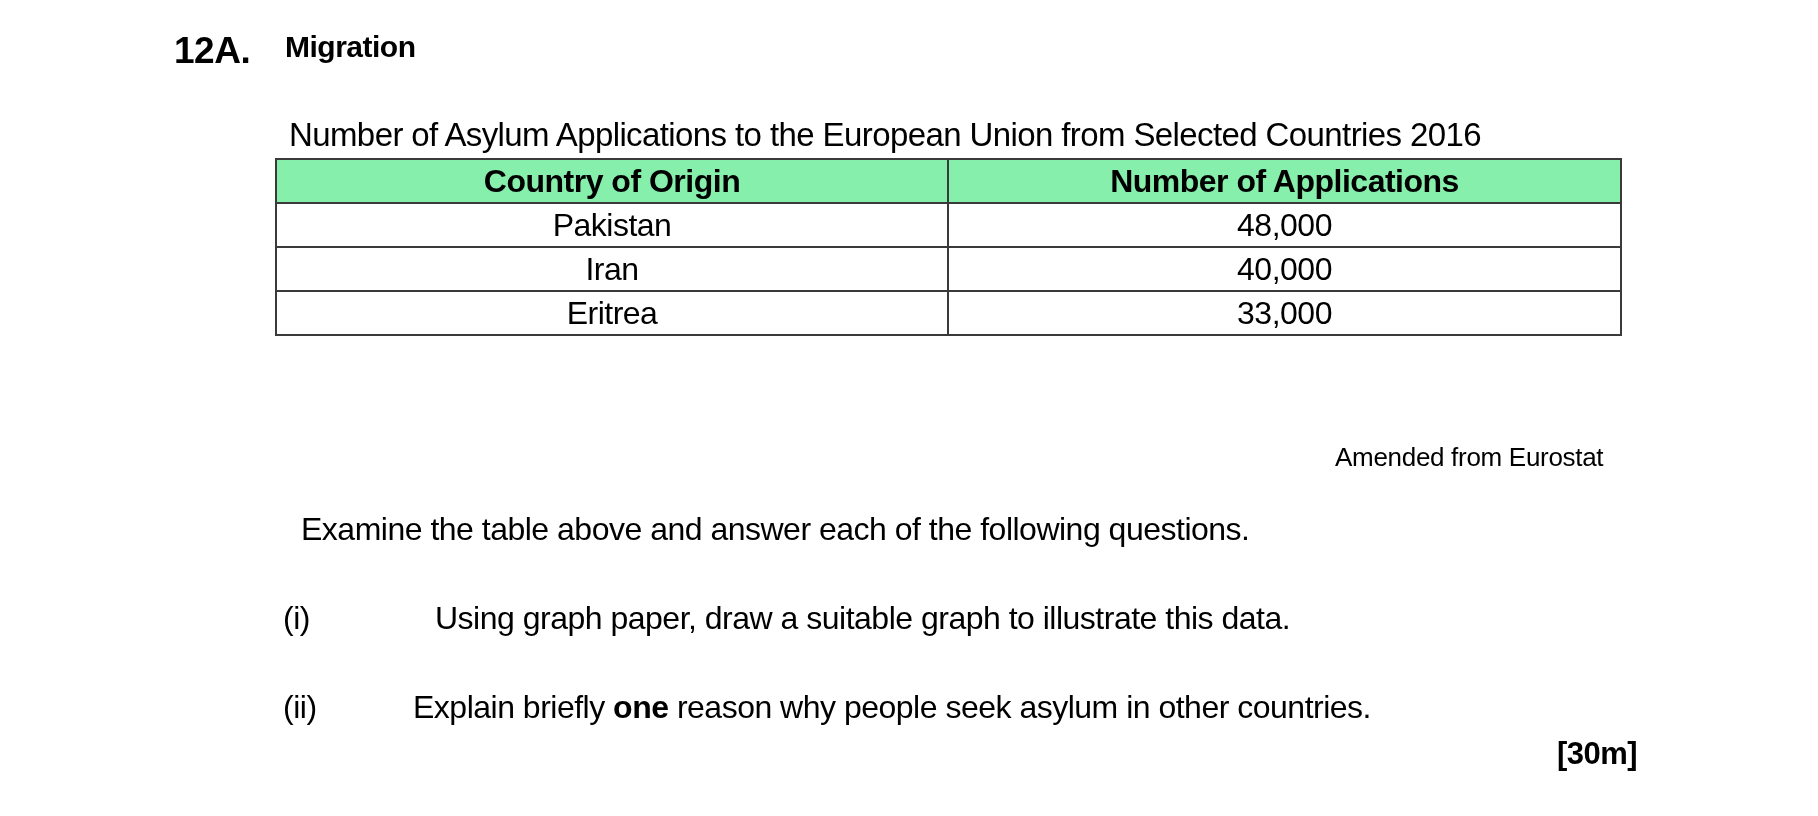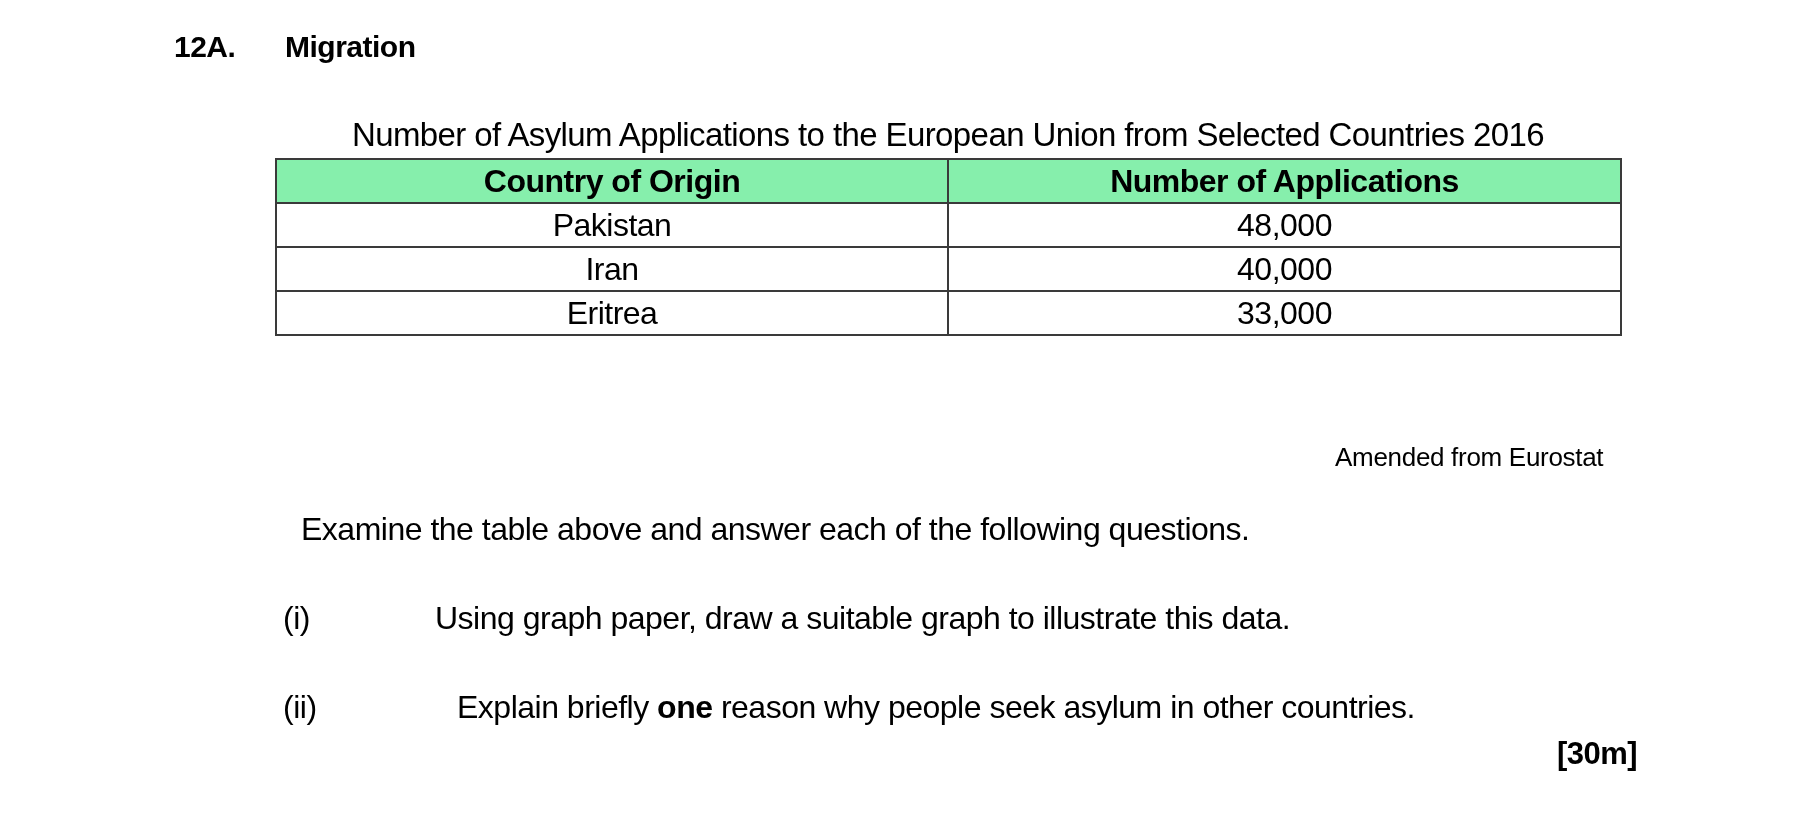--- a/index.html
+++ b/index.html
@@ -1,21 +1,21 @@
 <!DOCTYPE html>
 <html><head>
 <meta charset="utf-8">
 <style>
   html, body { margin:0; padding:0; background:#ffffff; }
   body { width:1818px; height:816px; position:relative; overflow:hidden;
          font-family:"Liberation Sans", "DejaVu Sans", sans-serif; color:#000; }
   .abs { position:absolute; white-space:nowrap; }
-  .q-num { left:174px; top:30px; font-size:30px; font-weight:bold; letter-spacing:-0.5px; }
+  .q-num { left:174px; top:30px; font-size:37px; font-weight:bold; letter-spacing:-0.5px; }
   .q-title { left:285px; top:30px; font-size:30px; font-weight:bold; letter-spacing:-0.5px; }
-  .tbl-title { left:275px; width:1346px; top:116px; font-size:33px; text-align:center; letter-spacing:-0.6px; }
+  .tbl-title { left:289px; width:1346px; top:116px; font-size:33px; letter-spacing:-0.6px; }
   table.data { position:absolute; left:275px; top:158px; width:1347px; border-collapse:collapse; }
   table.data th, table.data td { border:2px solid #3a3a3a; text-align:center; height:42px; padding:0;
          font-size:32px; letter-spacing:-0.5px; }
   table.data th { background:#86efac; font-weight:bold; }
   table.data col.c1 { width:672px; }
   .source { left:1335px; top:442px; font-size:26px; letter-spacing:-0.3px; }
   .intro { left:283px; top:511px; font-size:32px; letter-spacing:-0.5px;margin-left:18px; }
   .qlabel { font-size:32px; letter-spacing:-0.5px; }
   .qtext { font-size:32px; letter-spacing:-0.5px;margin-left:40px; }
   .marks { left:1557px; top:736px; font-size:31px; font-weight:bold; letter-spacing:-0.5px; }
@@ -57,15 +57,15 @@
 </table>
 
 <div class="abs source">Amended from Eurostat</div>
 
 <div class="abs intro">Examine the table above and answer each of the following questions.</div>
 
 <div class="abs qlabel" style="left:283px; top:600px;">(i)</div>
 <div class="abs qtext" style="left:395px; top:600px;">Using graph paper, draw a suitable graph to illustrate this data.</div>
 
 <div class="abs qlabel" style="left:283px; top:689px;">(ii)</div>
-<div class="abs qtext" style="left:417px; top:689px;"><span>Explain briefly </span><b>one</b><span> reason why people seek asylum in other countries.</span></div>
+<div class="abs qtext" style="left:373px; top:689px;"><span>Explain briefly </span><b>one</b><span> reason why people seek asylum in other countries.</span></div>
 
 <div class="abs marks">[30m]</div>
 
 </body></html>

